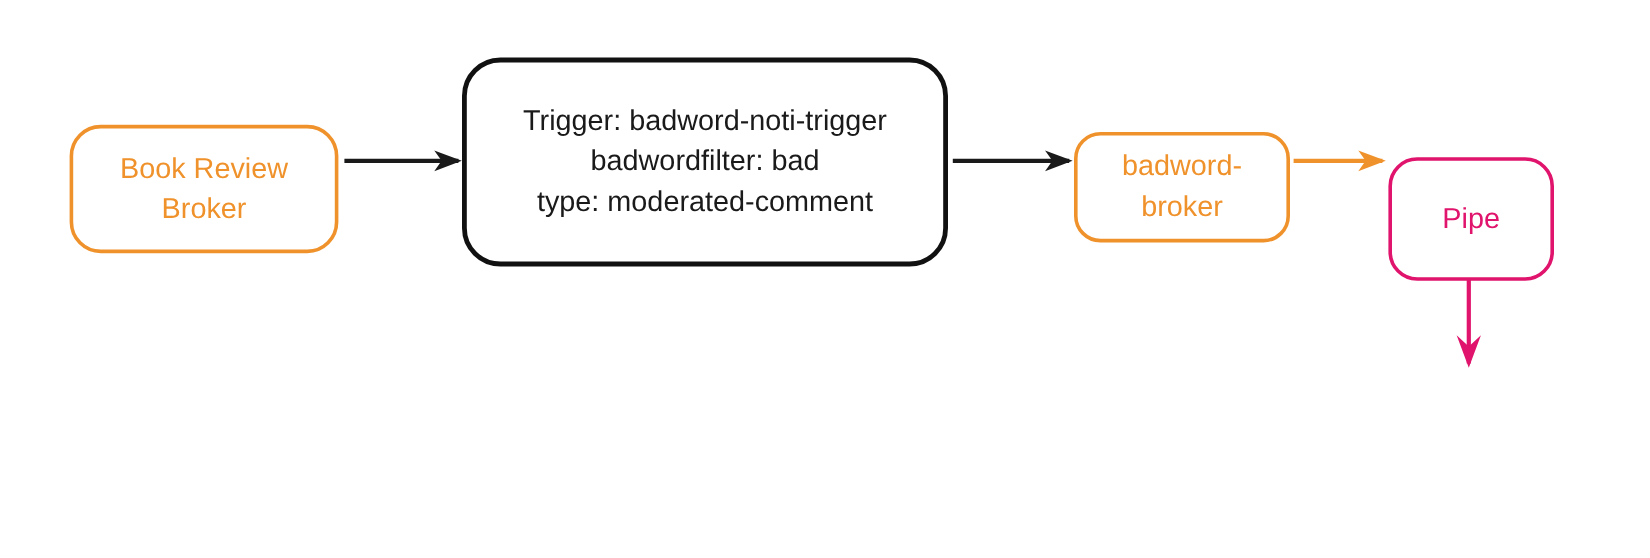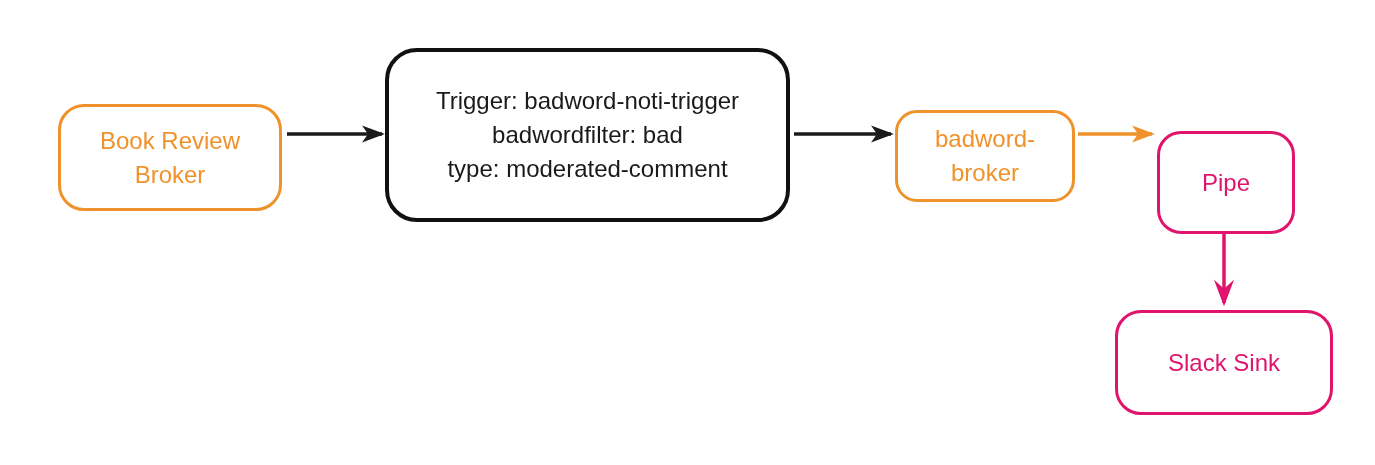--- a/index.html
+++ b/index.html
@@ -124,17 +124,14 @@
   </div>
 
   <div class="node orange n-badword">
     <span>badword-broker</span>
   </div>
 
   <div class="node pink n-pipe">
     <span>Pipe</span>
   </div>
 
-  <div class="node pink n-slack">
-    <span>Slack Sink</span>
-  </div>
 
 </div>
 
 </body></html>

